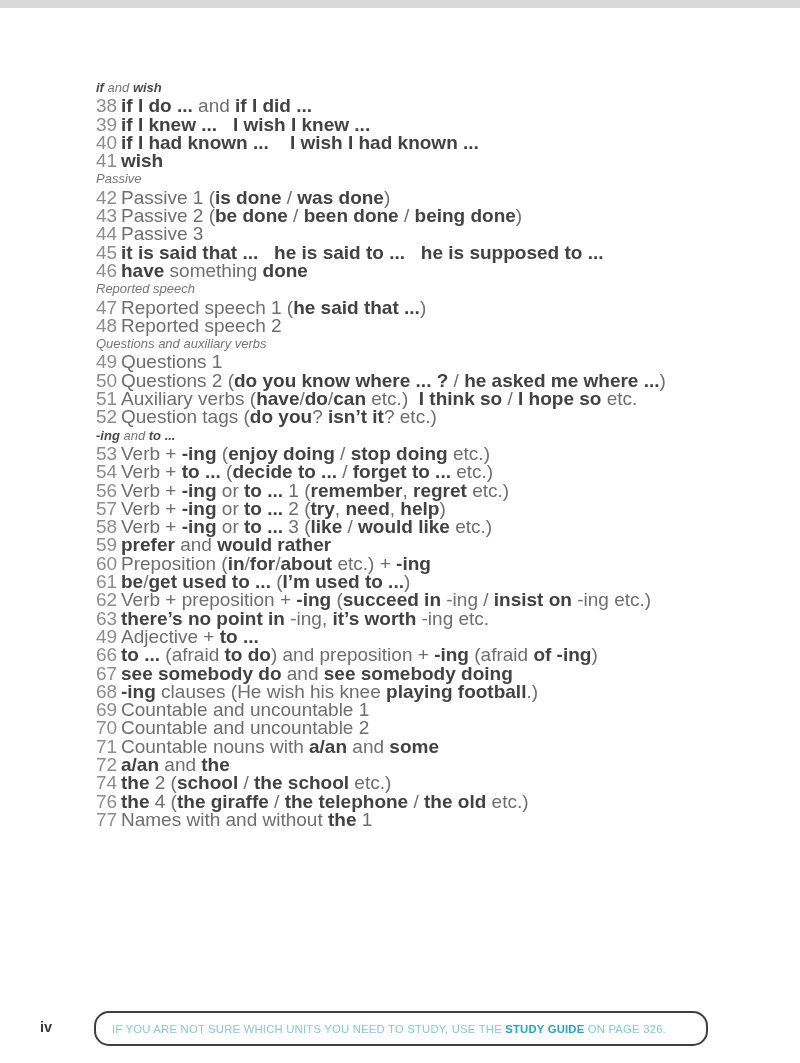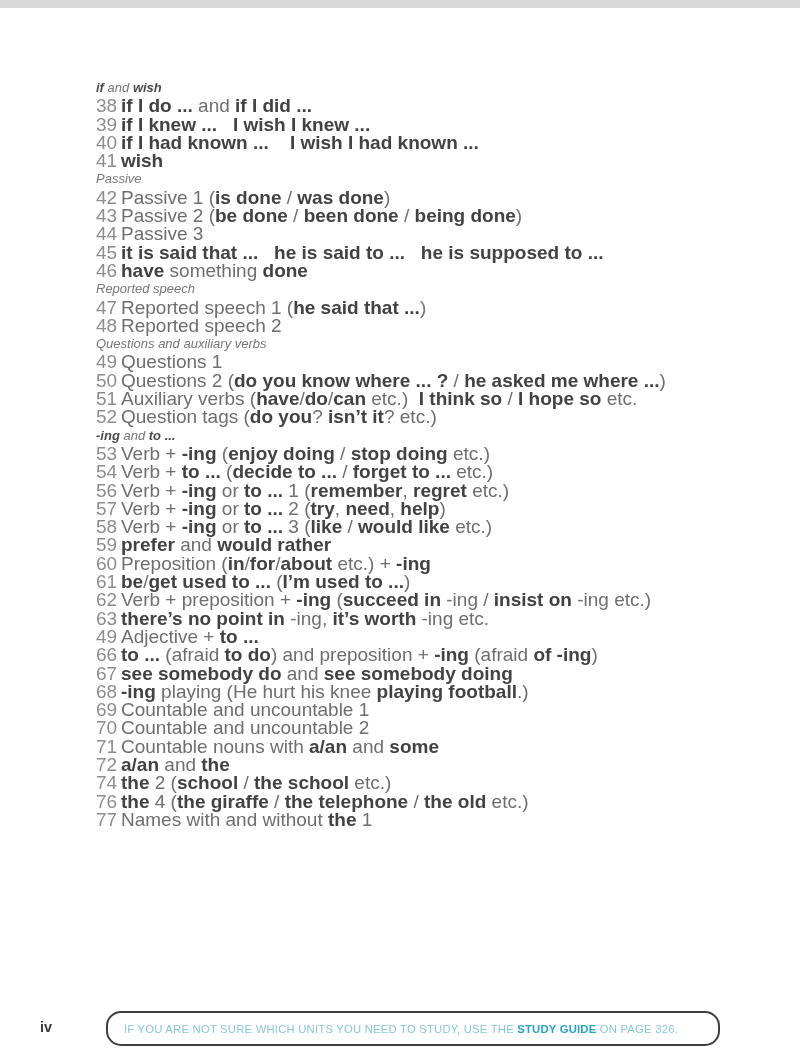--- a/index.html
+++ b/index.html
@@ -56,21 +56,21 @@
     position: absolute;
     left: 40px;
     top: 1019px;
     font-size: 14.5px;
     font-weight: bold;
     color: #3a3a3a;
     text-align: right;
   }
   .note-box {
     position: absolute;
-    left: 106px;
+    left: 94px;
     top: 1011px;
     width: 614px;
     height: 35px;
     box-sizing: border-box;
     border: 2px solid #3f3f3f;
     border-radius: 15px;
     display: flex;
     align-items: center;
     padding: 0 16px;
   }
@@ -212,21 +212,21 @@
       <div class="row">
         <span class="num">66</span>
         <span class="title"><span class="b">to ...</span><span> (afraid </span><span class="b">to do</span><span>) and preposition + </span><span class="b">-ing</span><span> (afraid </span><span class="b">of -ing</span><span>)</span></span>
       </div>
       <div class="row">
         <span class="num">67</span>
         <span class="title"><span class="b">see somebody do</span><span> and </span><span class="b">see somebody doing</span></span>
       </div>
       <div class="row">
         <span class="num">68</span>
-        <span class="title"><span class="b">-ing</span><span> playing (He hurt his knee </span><span class="b">playing football</span><span>.)</span></span>
+        <span class="title"><span class="b">-ing</span><span> clauses (He wish his knee </span><span class="b">playing football</span><span>.)</span></span>
       </div>
     </div>
     <div class="section">
       <div class="row">
         <span class="num">69</span>
         <span class="title"><span>Countable and uncountable 1</span></span>
       </div>
       <div class="row">
         <span class="num">70</span>
         <span class="title"><span>Countable and uncountable 2</span></span>

